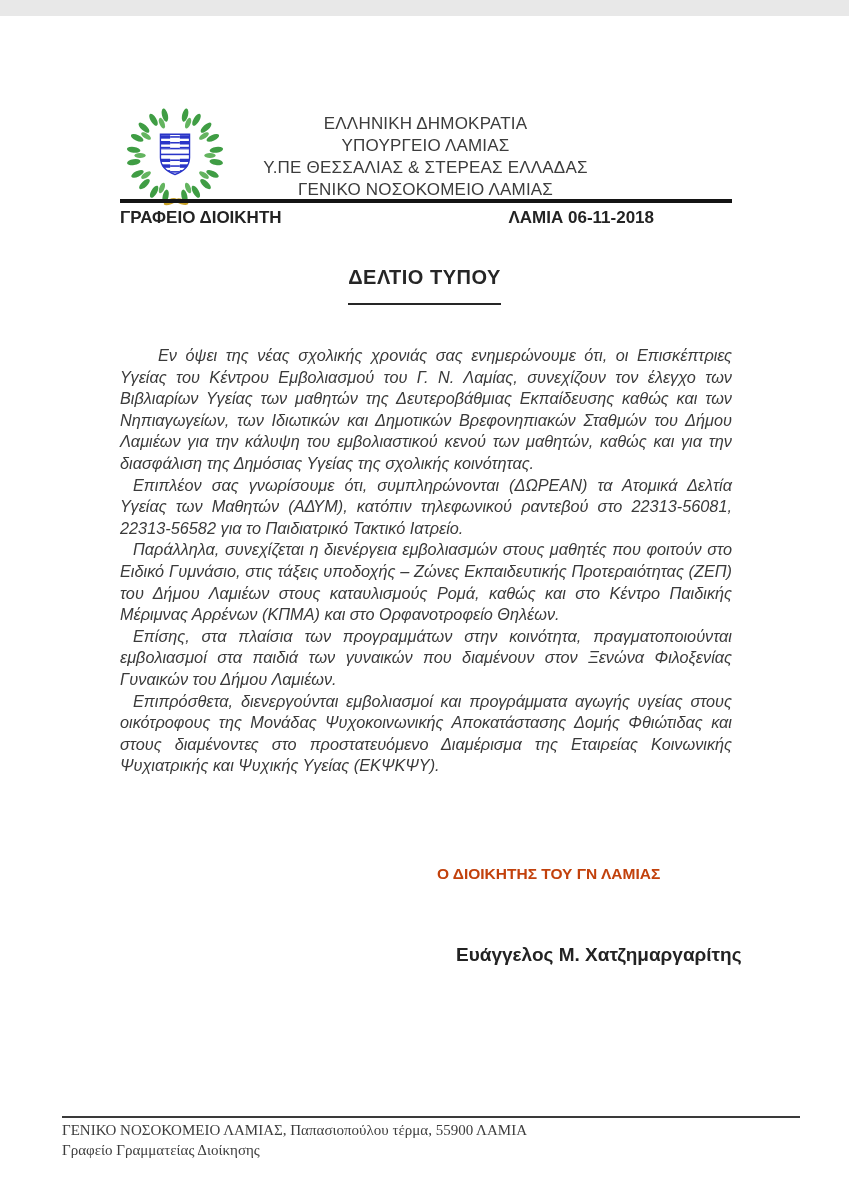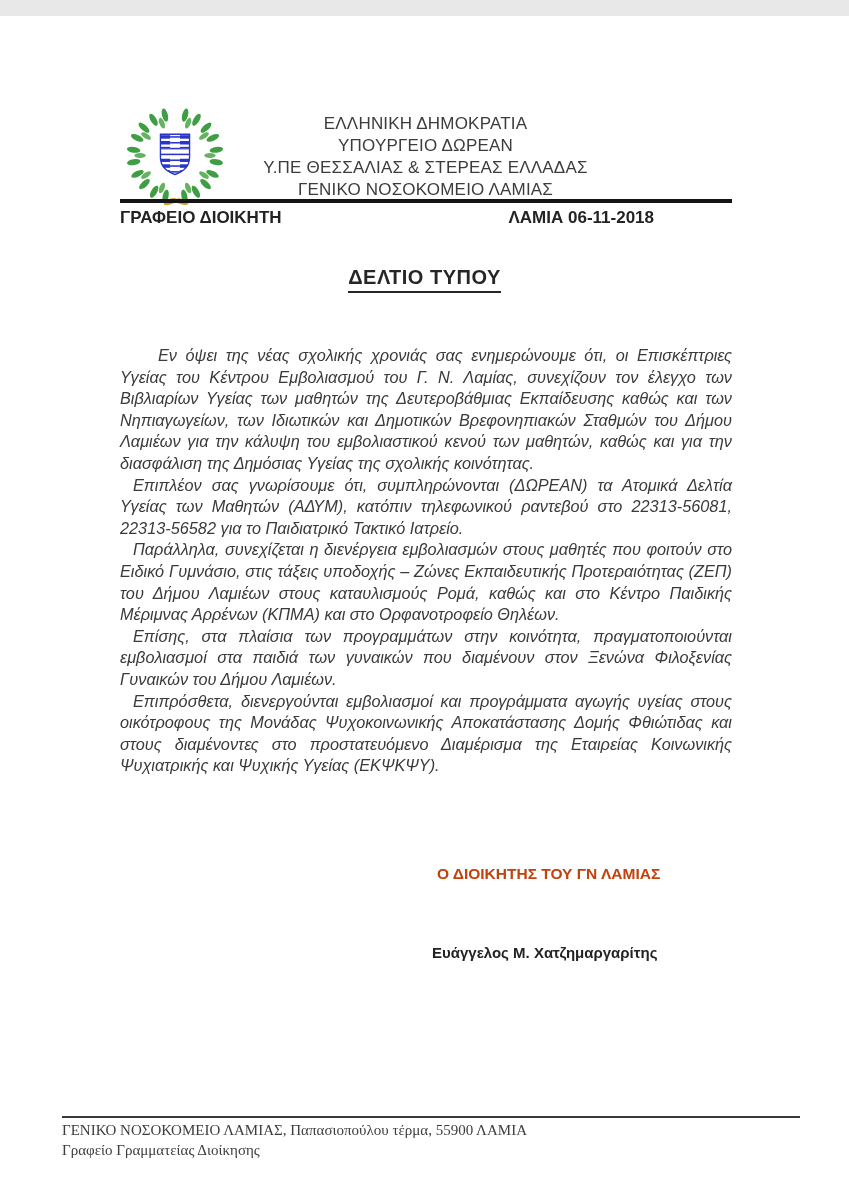--- a/index.html
+++ b/index.html
@@ -20,32 +20,32 @@
   .office-row{
     position:absolute;left:120px;top:192px;width:612px;
     display:flex;justify-content:space-between;align-items:baseline;
     font-weight:bold;font-size:17px;color:#232323;gap:44px;
   }
   .office-row .place-date{padding-right:78px;}
   
   .title-wrap{position:absolute;left:0;top:250px;width:849px;text-align:center;}
   .title{
     display:inline-block;font-weight:bold;font-size:20px;color:#262626;
-    border-bottom:2.5px solid #262626;padding-bottom:2px;letter-spacing:.5px;
+    border-bottom:2.5px solid #262626;padding-bottom:14px;letter-spacing:.5px;
   }
   
   .body-text{
     position:absolute;left:120px;top:329px;width:612px;
     font-size:16.3px;line-height:21.6px;text-align:justify;color:#3a3a3a;
   }
   .body-text p{margin:0;text-indent:13px;font-style:italic;}
   .body-text p.first{text-indent:38px;}
   
   .sig-role{position:absolute;left:437px;top:849px;font-weight:bold;font-size:15.5px;color:#c2410c;}
-  .sig-name{position:absolute;left:432px;top:928px;font-weight:bold;font-size:15px;color:#232323;}
+  .sig-name{position:absolute;left:456px;top:928px;font-weight:bold;font-size:19px;color:#232323;}
   
   .footer-rule{position:absolute;left:62px;top:1100px;width:738px;height:2px;background:#3a3a3a;}
   .footer{
     position:absolute;left:62px;top:1105px;width:700px;
     font-family:"Liberation Serif","DejaVu Serif",serif;
     font-size:15px;line-height:19px;color:#3d3d3d;
   }
   .footer div{margin:0 0 1px 0;}
 </style>
 </head>
@@ -128,21 +128,21 @@
 
       <g fill="#c9a227">
         <ellipse cx="45" cy="96.5" rx="7" ry="2.8" transform="rotate(-22 45 96.5)"></ellipse>
         <ellipse cx="57" cy="96.5" rx="7" ry="2.8" transform="rotate(18 57 96.5)"></ellipse>
       </g>
     </svg>
   </div>
 
   <div class="header-text">
     <div>ΕΛΛΗΝΙΚΗ ΔΗΜΟΚΡΑΤΙΑ</div>
-    <div>ΥΠΟΥΡΓΕΙΟ ΔΩΡΕΑΝ</div>
+    <div>ΥΠΟΥΡΓΕΙΟ ΛΑΜΙΑΣ</div>
     <div>Υ.ΠΕ ΘΕΣΣΑΛΙΑΣ &amp; ΣΤΕΡΕΑΣ ΕΛΛΑΔΑΣ</div>
     <div>ΓΕΝΙΚΟ ΝΟΣΟΚΟΜΕΙΟ ΛΑΜΙΑΣ</div>
   </div>
 
   <div class="rule-thick"></div>
 
   <div class="office-row">
     <span class="office">ΓΡΑΦΕΙΟ ΔΙΟΙΚΗΤΗ</span>
     <span class="place-date">ΛΑΜΙΑ  06-11-2018</span>
   </div>

